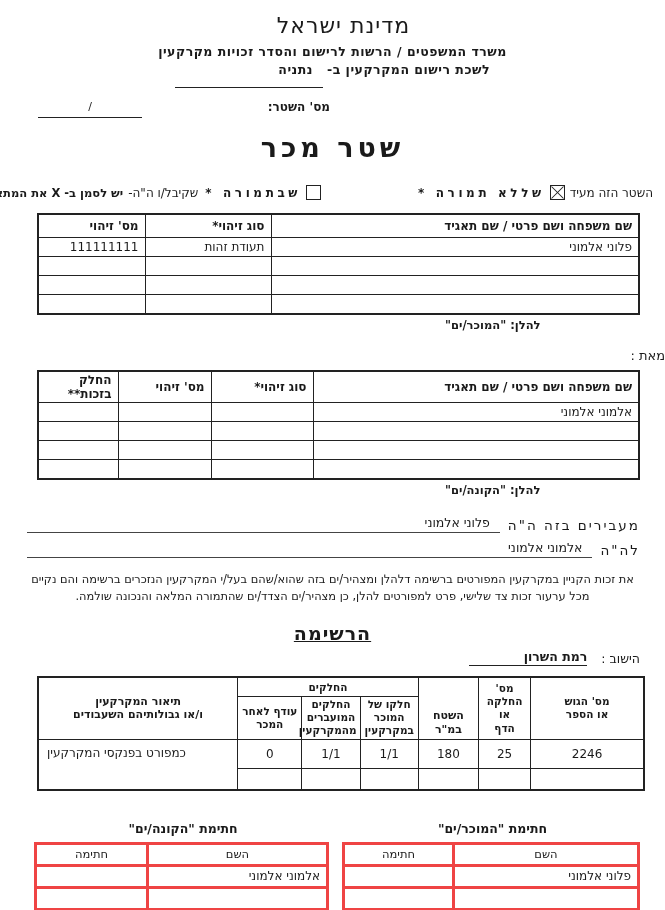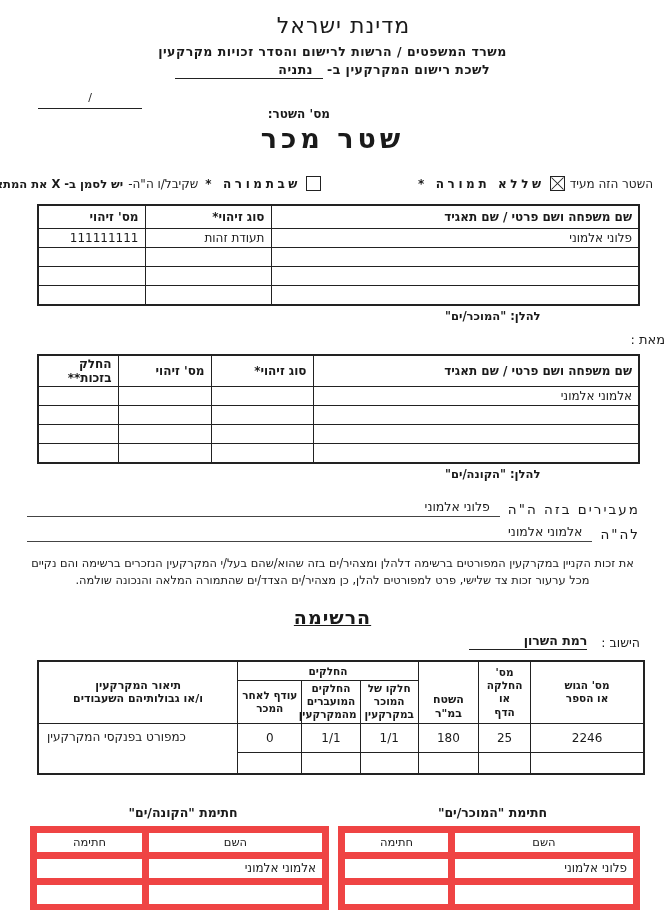--- a/index.html
+++ b/index.html
@@ -9,24 +9,24 @@
     direction:rtl;position:relative;overflow:hidden;
   }
   .sheet{position:absolute;inset:0;}
 
   
   .hdr{text-align:center;padding-top:13px;}
   .hdr-state{font-size:22px;font-weight:normal;letter-spacing:1px;margin-left:22px;}
   .hdr-ministry{font-size:12.5px;font-weight:bold;margin-top:6px;letter-spacing:.5px;}
   .hdr-office{font-size:12.5px;font-weight:bold;margin-top:3px;letter-spacing:.5px;}
   .city-line{display:inline-block;min-width:108px;border-bottom:1px solid #222;
-    text-align:right;padding:0 10px 1px 30px;margin-right:4px;}
+    text-align:right;padding:0 10px 10px 30px;margin-right:4px;}
 
   .deed-line{position:relative;height:22px;margin-top:12px;font-size:12px;}
-  .deed-label{position:absolute;right:335px;top:16px;font-weight:bold;}
+  .deed-label{position:absolute;right:335px;top:0;font-weight:bold;}
   .deed-blank{position:absolute;left:38px;top:0;width:104px;height:17px;
     border-bottom:1px solid #222;text-align:center;font-size:11px;}
 
   .form-title{margin-top:10px;text-align:center;font-size:27px;font-weight:bold;letter-spacing:4px;}
 
   
   .consider{display:flex;align-items:center;margin:22px 12px 0 25px;font-size:12px;white-space:nowrap;}
   .opt{font-weight:bold;letter-spacing:.30em;font-size:12px;}
   .cbox{width:13px;height:13px;border:1px solid #222;display:inline-block;
     position:relative;flex:0 0 auto;margin:0 5px;background:#fff;}
@@ -40,21 +40,21 @@
 
   
   table{border-collapse:collapse;table-layout:fixed;background:#fff;}
   .btable{border:2px solid #222;}
   .btable th,.btable td{border:1px solid #222;padding:1px 6px;overflow:hidden;}
   .btable th{font-weight:bold;font-size:12px;text-align:right;height:20px;}
   .btable td{font-size:12px;height:16px;text-align:right;}
 
   .parties{margin:13px 25px 0 27px;width:603px;}
   .tbl-caption{font-weight:bold;font-size:11.5px;margin:3px 0 0 0;text-align:left;padding-left:445px;white-space:nowrap;direction:rtl;}
-  .from-label{font-size:13px;text-align:right;padding-left:40px;margin-top:9px;}
+  .from-label{font-size:13px;text-align:right;padding-left:40px;margin-top:16px;}
 
   
   .xfer{margin:18px 25px 0 27px;font-size:12.5px;}
   .xfer-row{display:flex;align-items:flex-end;margin-top:7px;}
   .xfer-label{letter-spacing:.15em;font-size:13.5px;flex:0 0 auto;padding-left:8px;}
   .fill-line{flex:1 1 auto;border-bottom:1px solid #444;text-align:right;padding:0 10px 1px 0;min-height:16px;}
   .decl{margin:13px 27px 0 27px;font-size:11.4px;line-height:1.5;text-align:center;}
 
   
   .sched-title{margin-top:17px;text-align:center;font-size:19px;font-weight:bold;text-decoration:underline;letter-spacing:1px;}
@@ -69,21 +69,21 @@
   .sched td.desc{text-align:left;padding-left:8px;vertical-align:top;padding-top:6px;}
   .sched tr.empty td{height:18px;}
   .grp-hd{height:16px;font-size:11px;}
 
   
   .sigs{display:flex;justify-content:space-between;margin:30px 25px 0 37px;}
   .sig-block{width:295px;}
   .sig-block.left{width:292px;}
   .sig-title{text-align:center;font-weight:bold;font-size:12.5px;margin-bottom:6px;}
   .sig-table{width:100%;border:2px solid #222;}
-  .sig-table th,.sig-table td{border:7px solid #ef4444;font-size:11.5px;padding:1px 6px;}
+  .sig-table th,.sig-table td{border:3px solid #ef4444;font-size:11.5px;padding:1px 6px;}
   .sig-table th{font-weight:normal;text-align:center;height:17px;}
   .sig-table td{height:17px;text-align:right;font-size:12px;}
 </style>
 </head>
 <body>
 
 <div class="sheet">
 
   <div class="hdr">
     <div class="hdr-state">מדינת ישראל</div>

